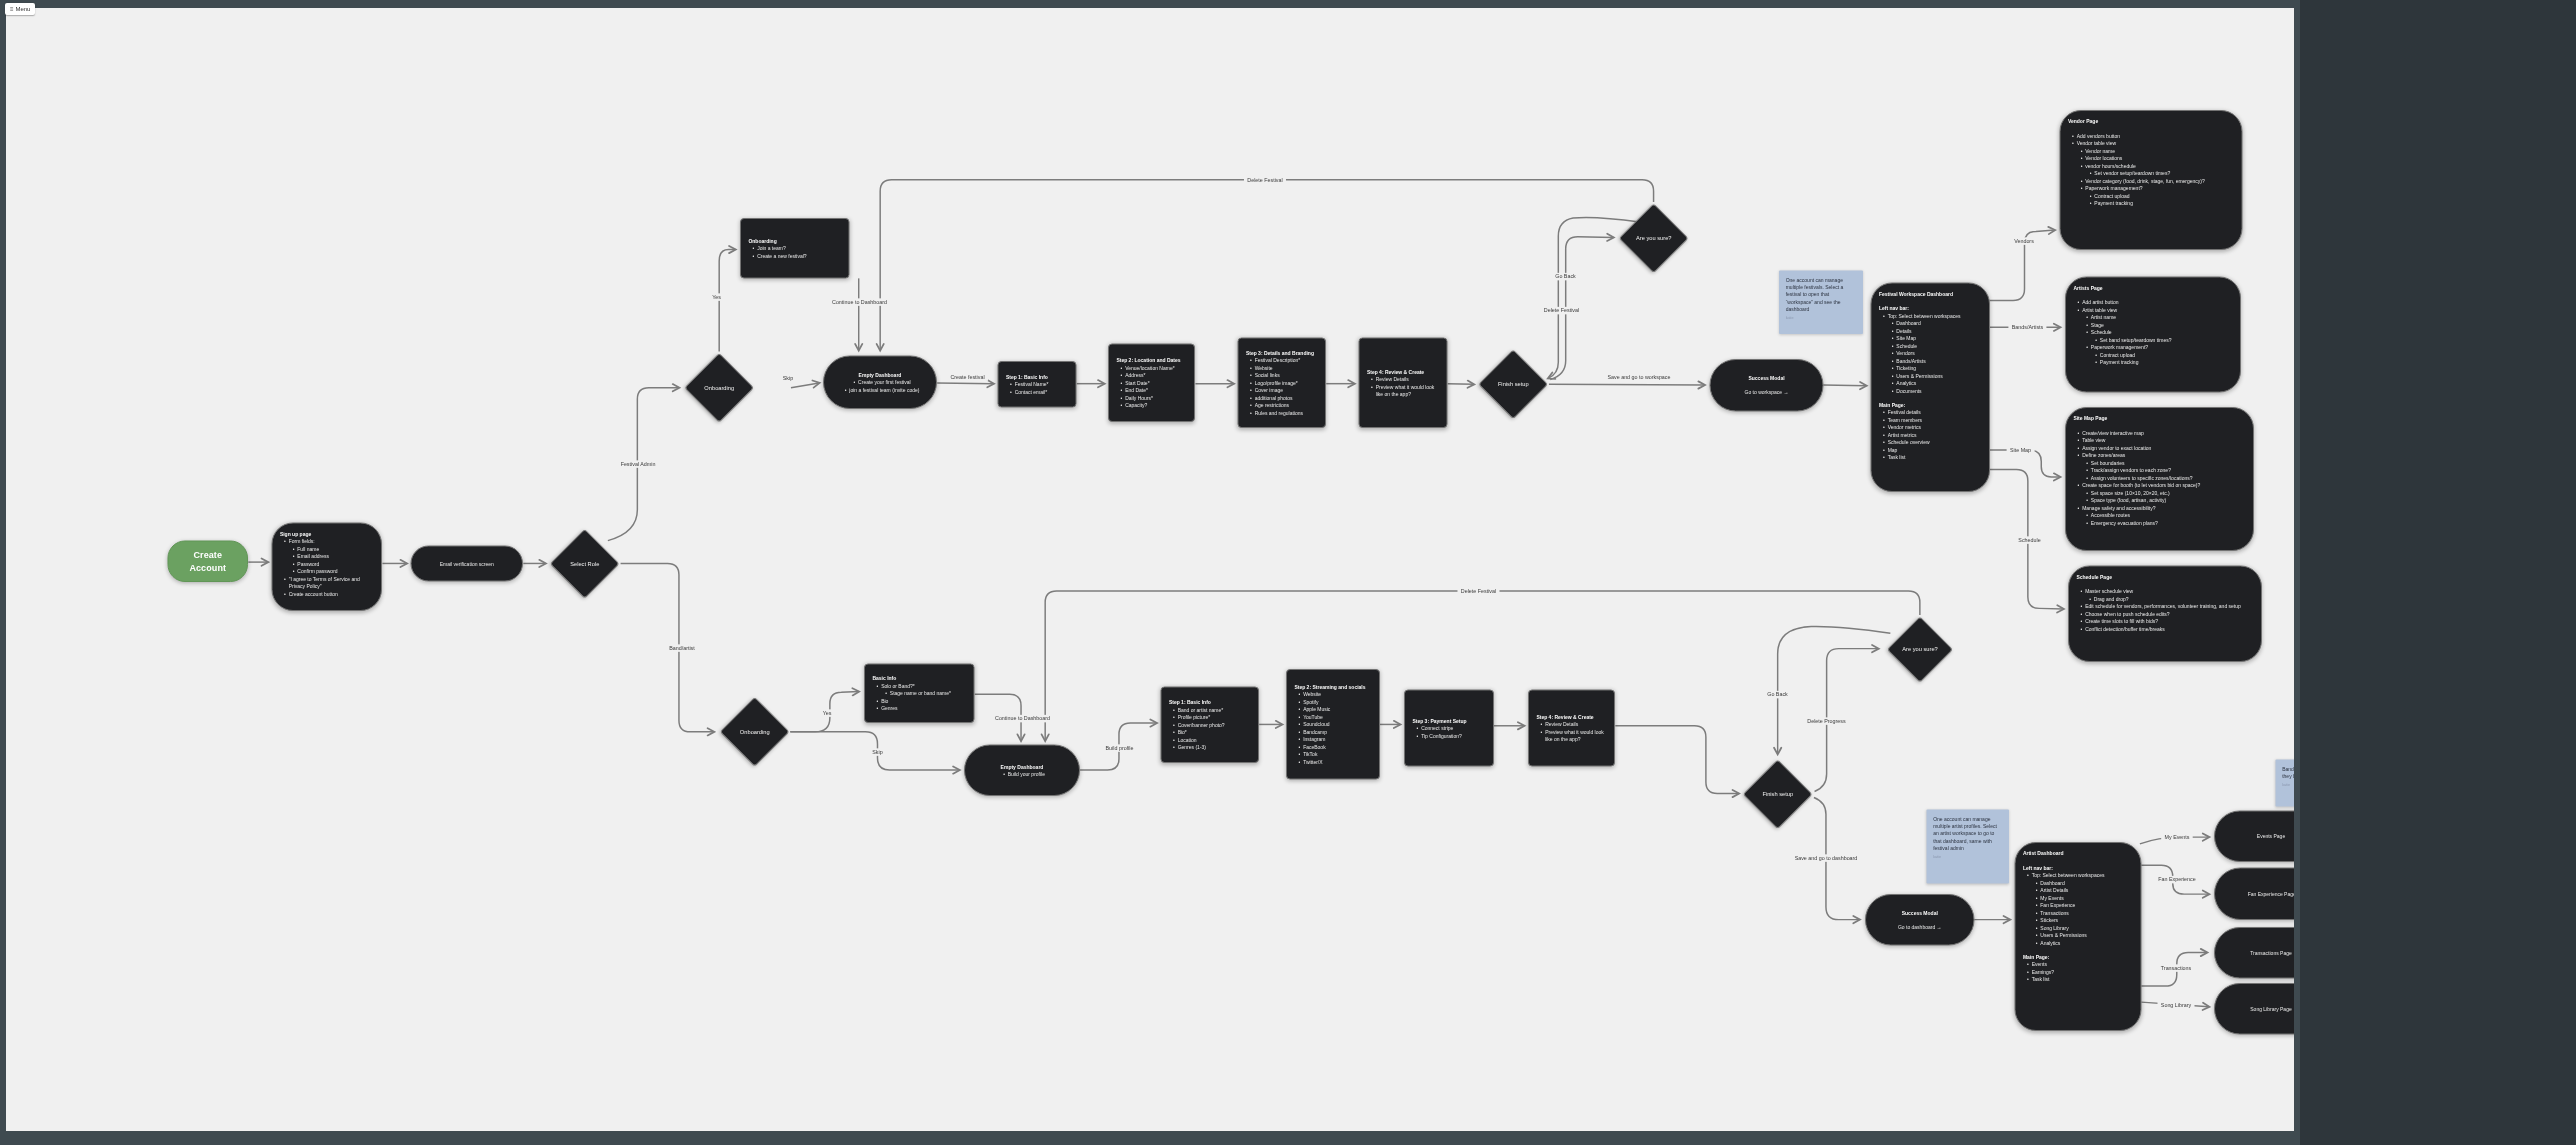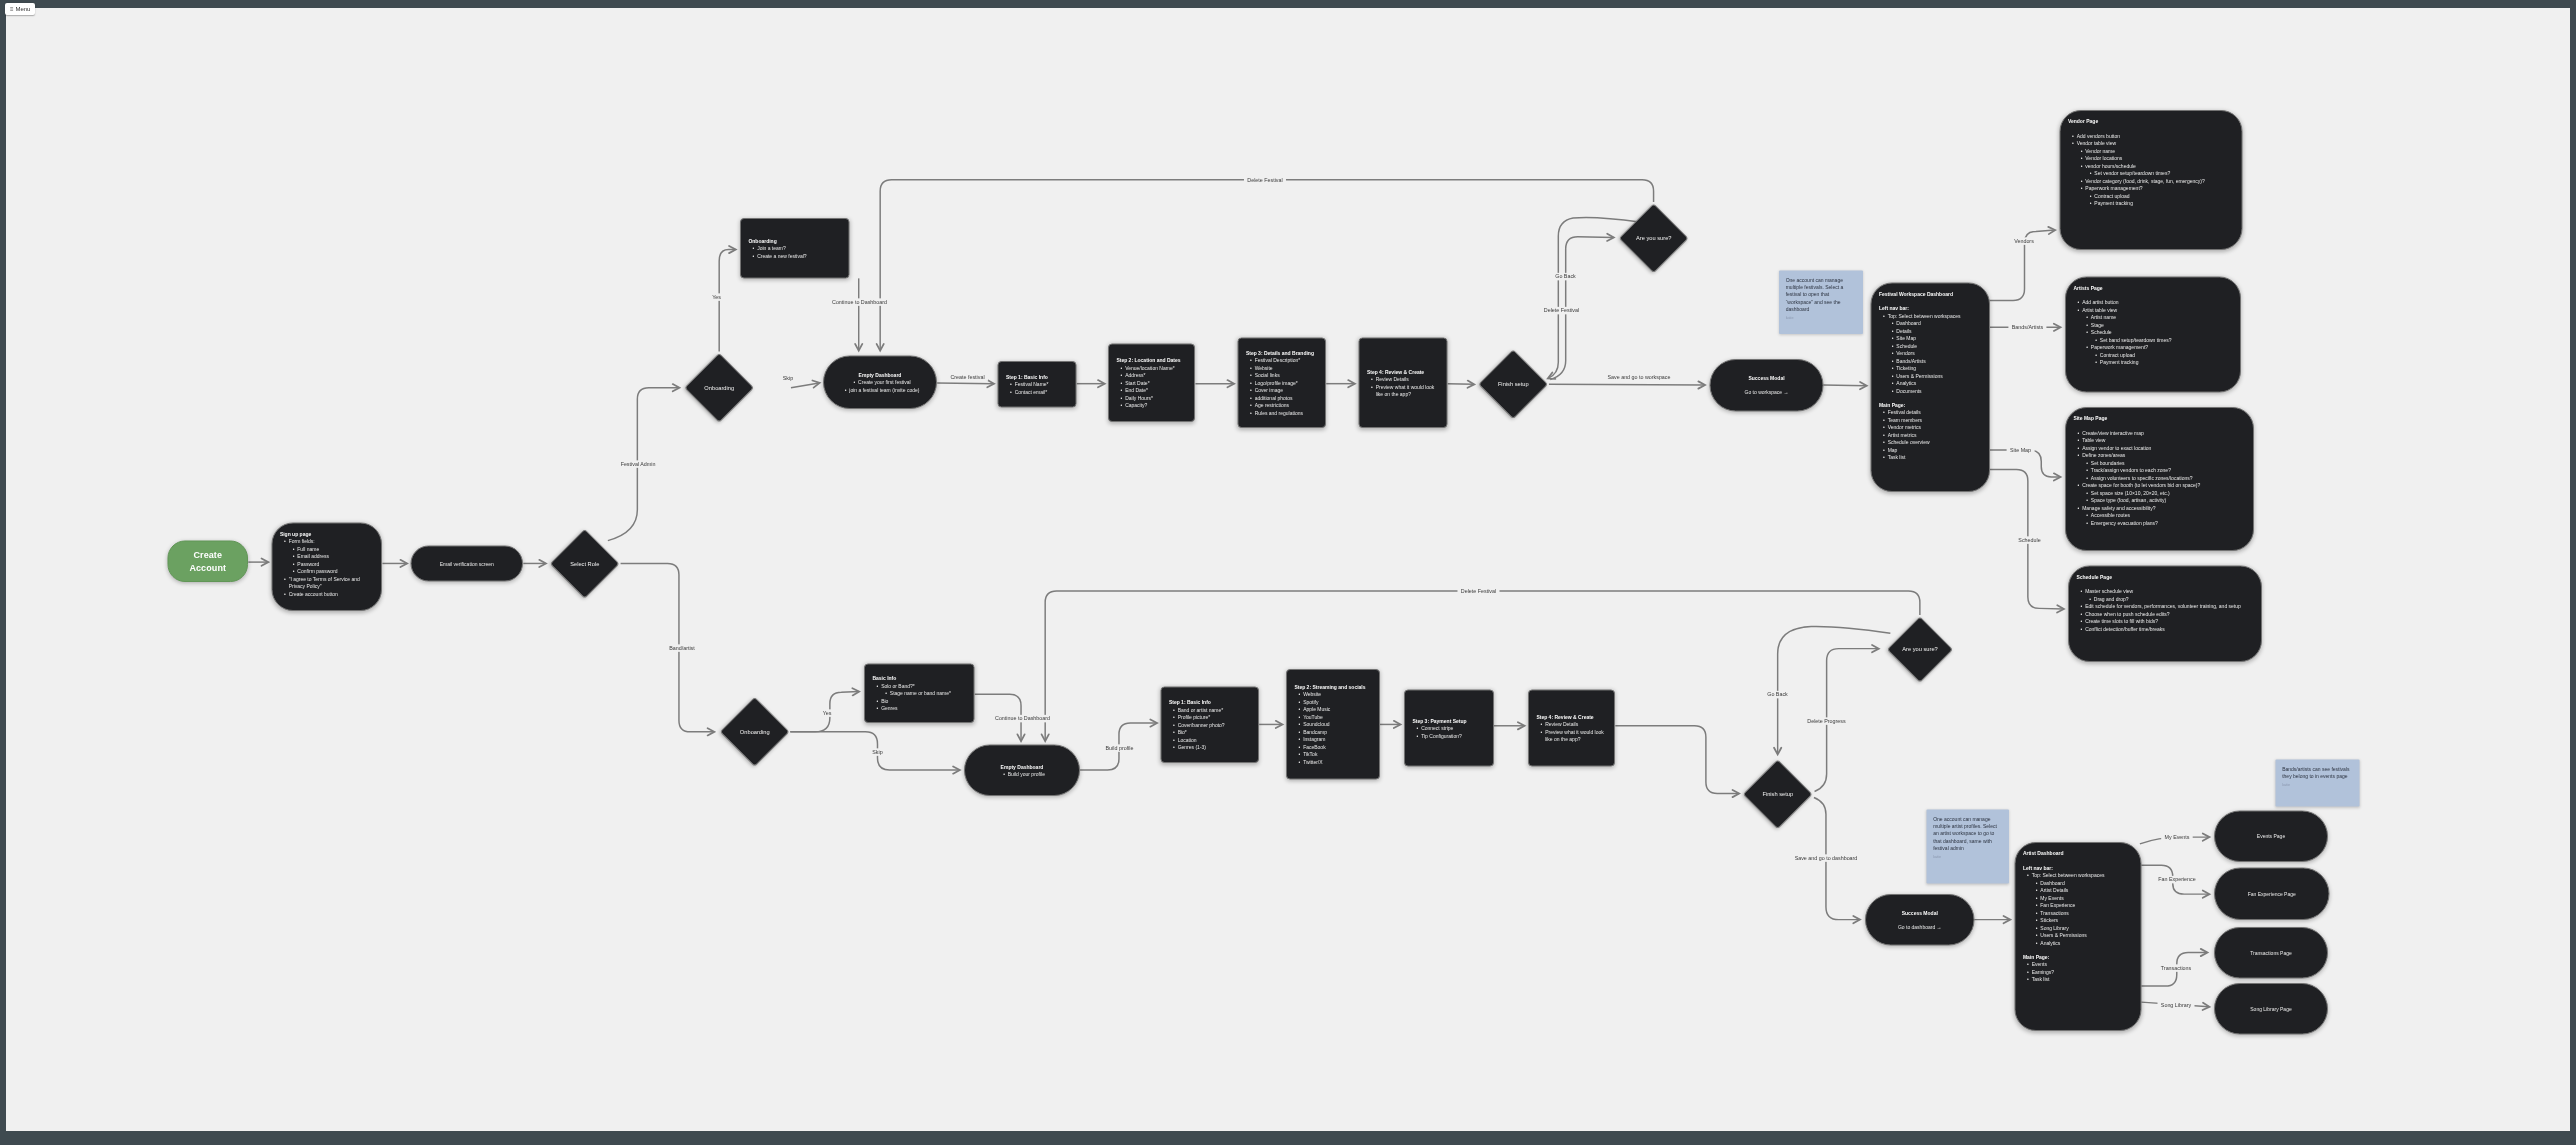--- a/index.html
+++ b/index.html
@@ -1,17 +1,17 @@
 <!DOCTYPE html>
 <html style="font-size:10.7px"><head>
 <meta charset="utf-8">
 <style>
   html,body{margin:0;padding:0;background:#2e363b;}
   *{box-sizing:border-box;}
-  .viewport{position:relative;width:2576px;height:1145px;overflow:hidden;background:#3f4a50;
+  .viewport{position:relative;width:2300px;height:1145px;overflow:hidden;background:#3f4a50;
             font-family:"Liberation Sans",sans-serif;}
   .board{position:absolute;left:0;top:0;width:5152px;height:2290px;background:#f0f0f0;
          transform:scale(.5);transform-origin:0 0;}
   .frame{position:absolute;inset:0;border:solid #3f4a50;border-width:8.7px 6px 14px 6px;
          pointer-events:none;z-index:30;}
   .edges{position:absolute;left:0;top:0;z-index:1;}
   .node{position:absolute;background:#1f2023;border:2px solid #737373;color:#e9e9e9;
         border-radius:8px;box-shadow:0 2.7px 8px rgba(0,0,0,.28);font-size:10px;line-height:1.5;z-index:2;}
   .node.r-lg{border-radius:43px;}
   .node.pill{border-radius:670px;display:flex;align-items:center;justify-content:center;}

